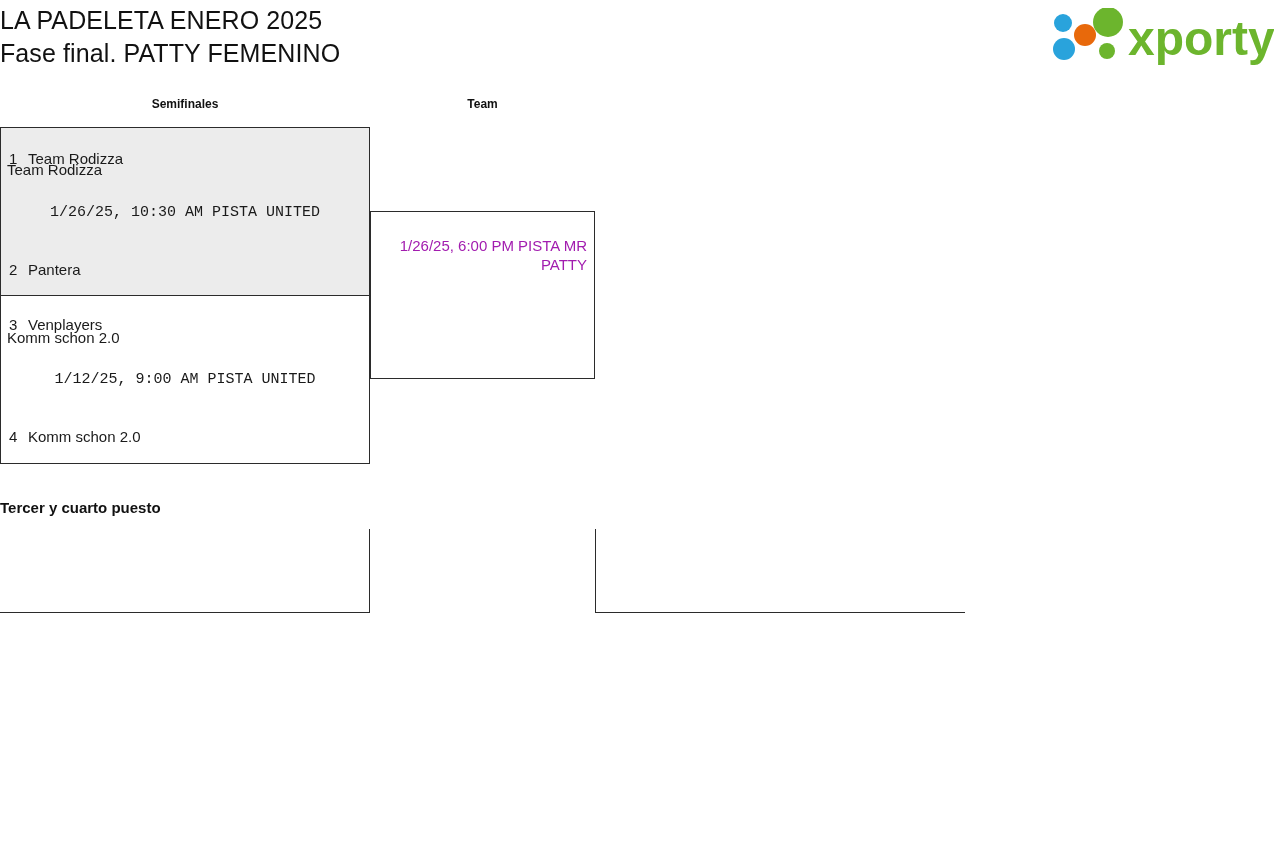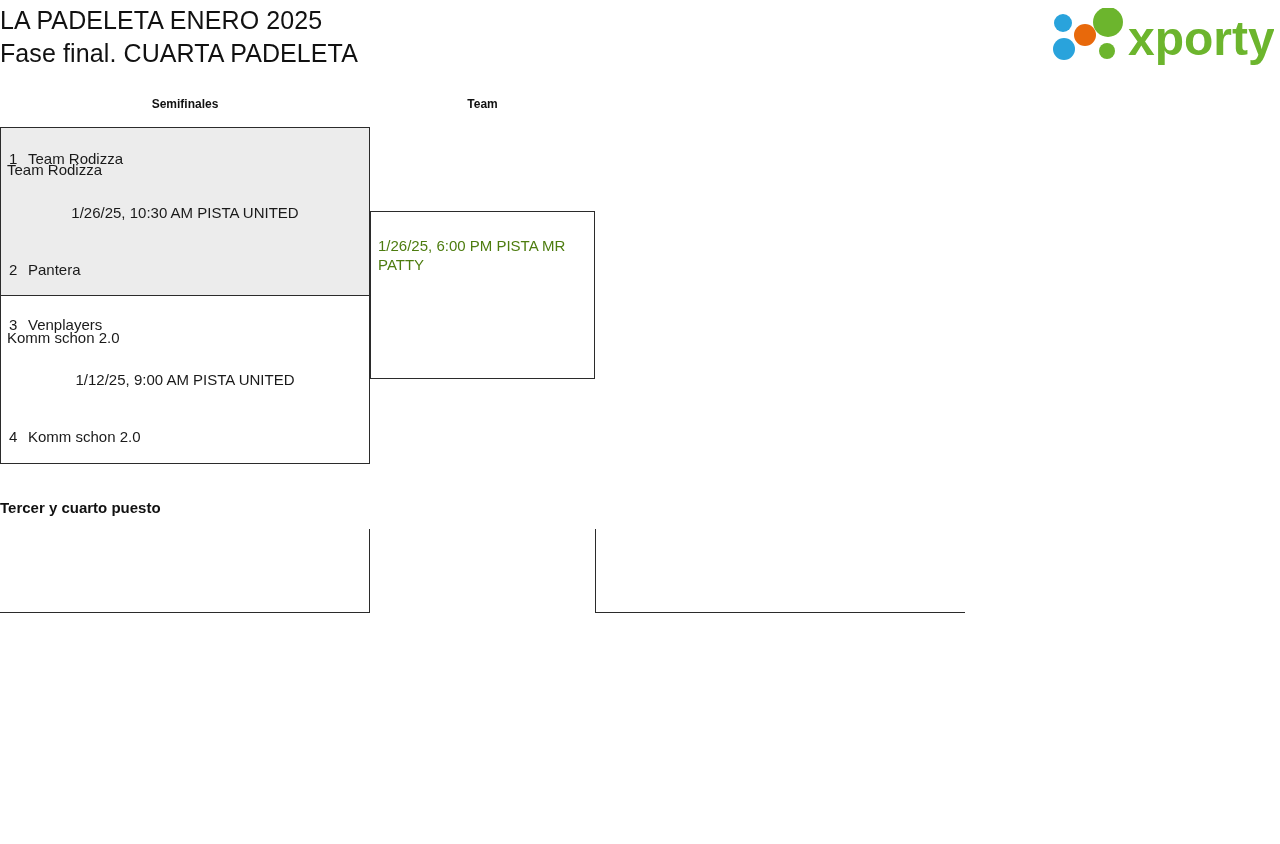--- a/index.html
+++ b/index.html
@@ -102,44 +102,45 @@
 
   
   .match-caption {
     position: absolute;
     left: 0;
     width: 100%;
     text-align: center;
     font-size: 15px;
     color: #1a1a1a;
     line-height: 19px;
+    font-family: Liberation Mono, monospace;
   }
   .sf1 .match-caption { top: 75px; }
   .sf2 .match-caption { top: 74px; }
 
   
   .final-team {
     position: absolute;
     font-size: 15px;
     color: #1a1a1a;
     white-space: nowrap;
     left: 7px;
   }
   .final-team.top    { top: 161px; }
   .final-team.bottom { top: 329px; }
 
   .final-caption {
     position: absolute;
     left: 378px;
     top: 236px;
     width: 209px;
-    text-align: left;
+    text-align: right;
     font-size: 15px;
     line-height: 19px;
-    color: #4d7c0f;
+    color: #a21caf;
   }
 
   
   .connector {
     position: absolute;
     background: #2b2b2b;
     height: 1px;
   }
   .connector.c1 { left: 370px; top: 211px; width: 225px; }
   .connector.c2 { left: 370px; top: 378px; width: 225px; }
@@ -178,21 +179,21 @@
     background: transparent;
   }
 </style>
 </head>
 <body>
 
 <div class="page-header">
 
   <div class="title-block">
     <span class="title-line">LA PADELETA ENERO 2025</span>
-    <span class="title-line">Fase final. CUARTA PADELETA</span>
+    <span class="title-line">Fase final. PATTY FEMENINO</span>
   </div>
 
   <div class="brand-logo">
     <svg width="228" height="58" viewBox="0 0 228 58" xmlns="http://www.w3.org/2000/svg" aria-hidden="true">
       <g>
         <circle cx="17" cy="15" r="9" fill="#29a3dc"></circle>
         <circle cx="18" cy="41" r="11" fill="#29a3dc"></circle>
         <circle cx="39" cy="27" r="11" fill="#e8690b"></circle>
         <circle cx="62" cy="14" r="15" fill="#6cb52d"></circle>
         <circle cx="61" cy="43" r="8" fill="#6cb52d"></circle>

